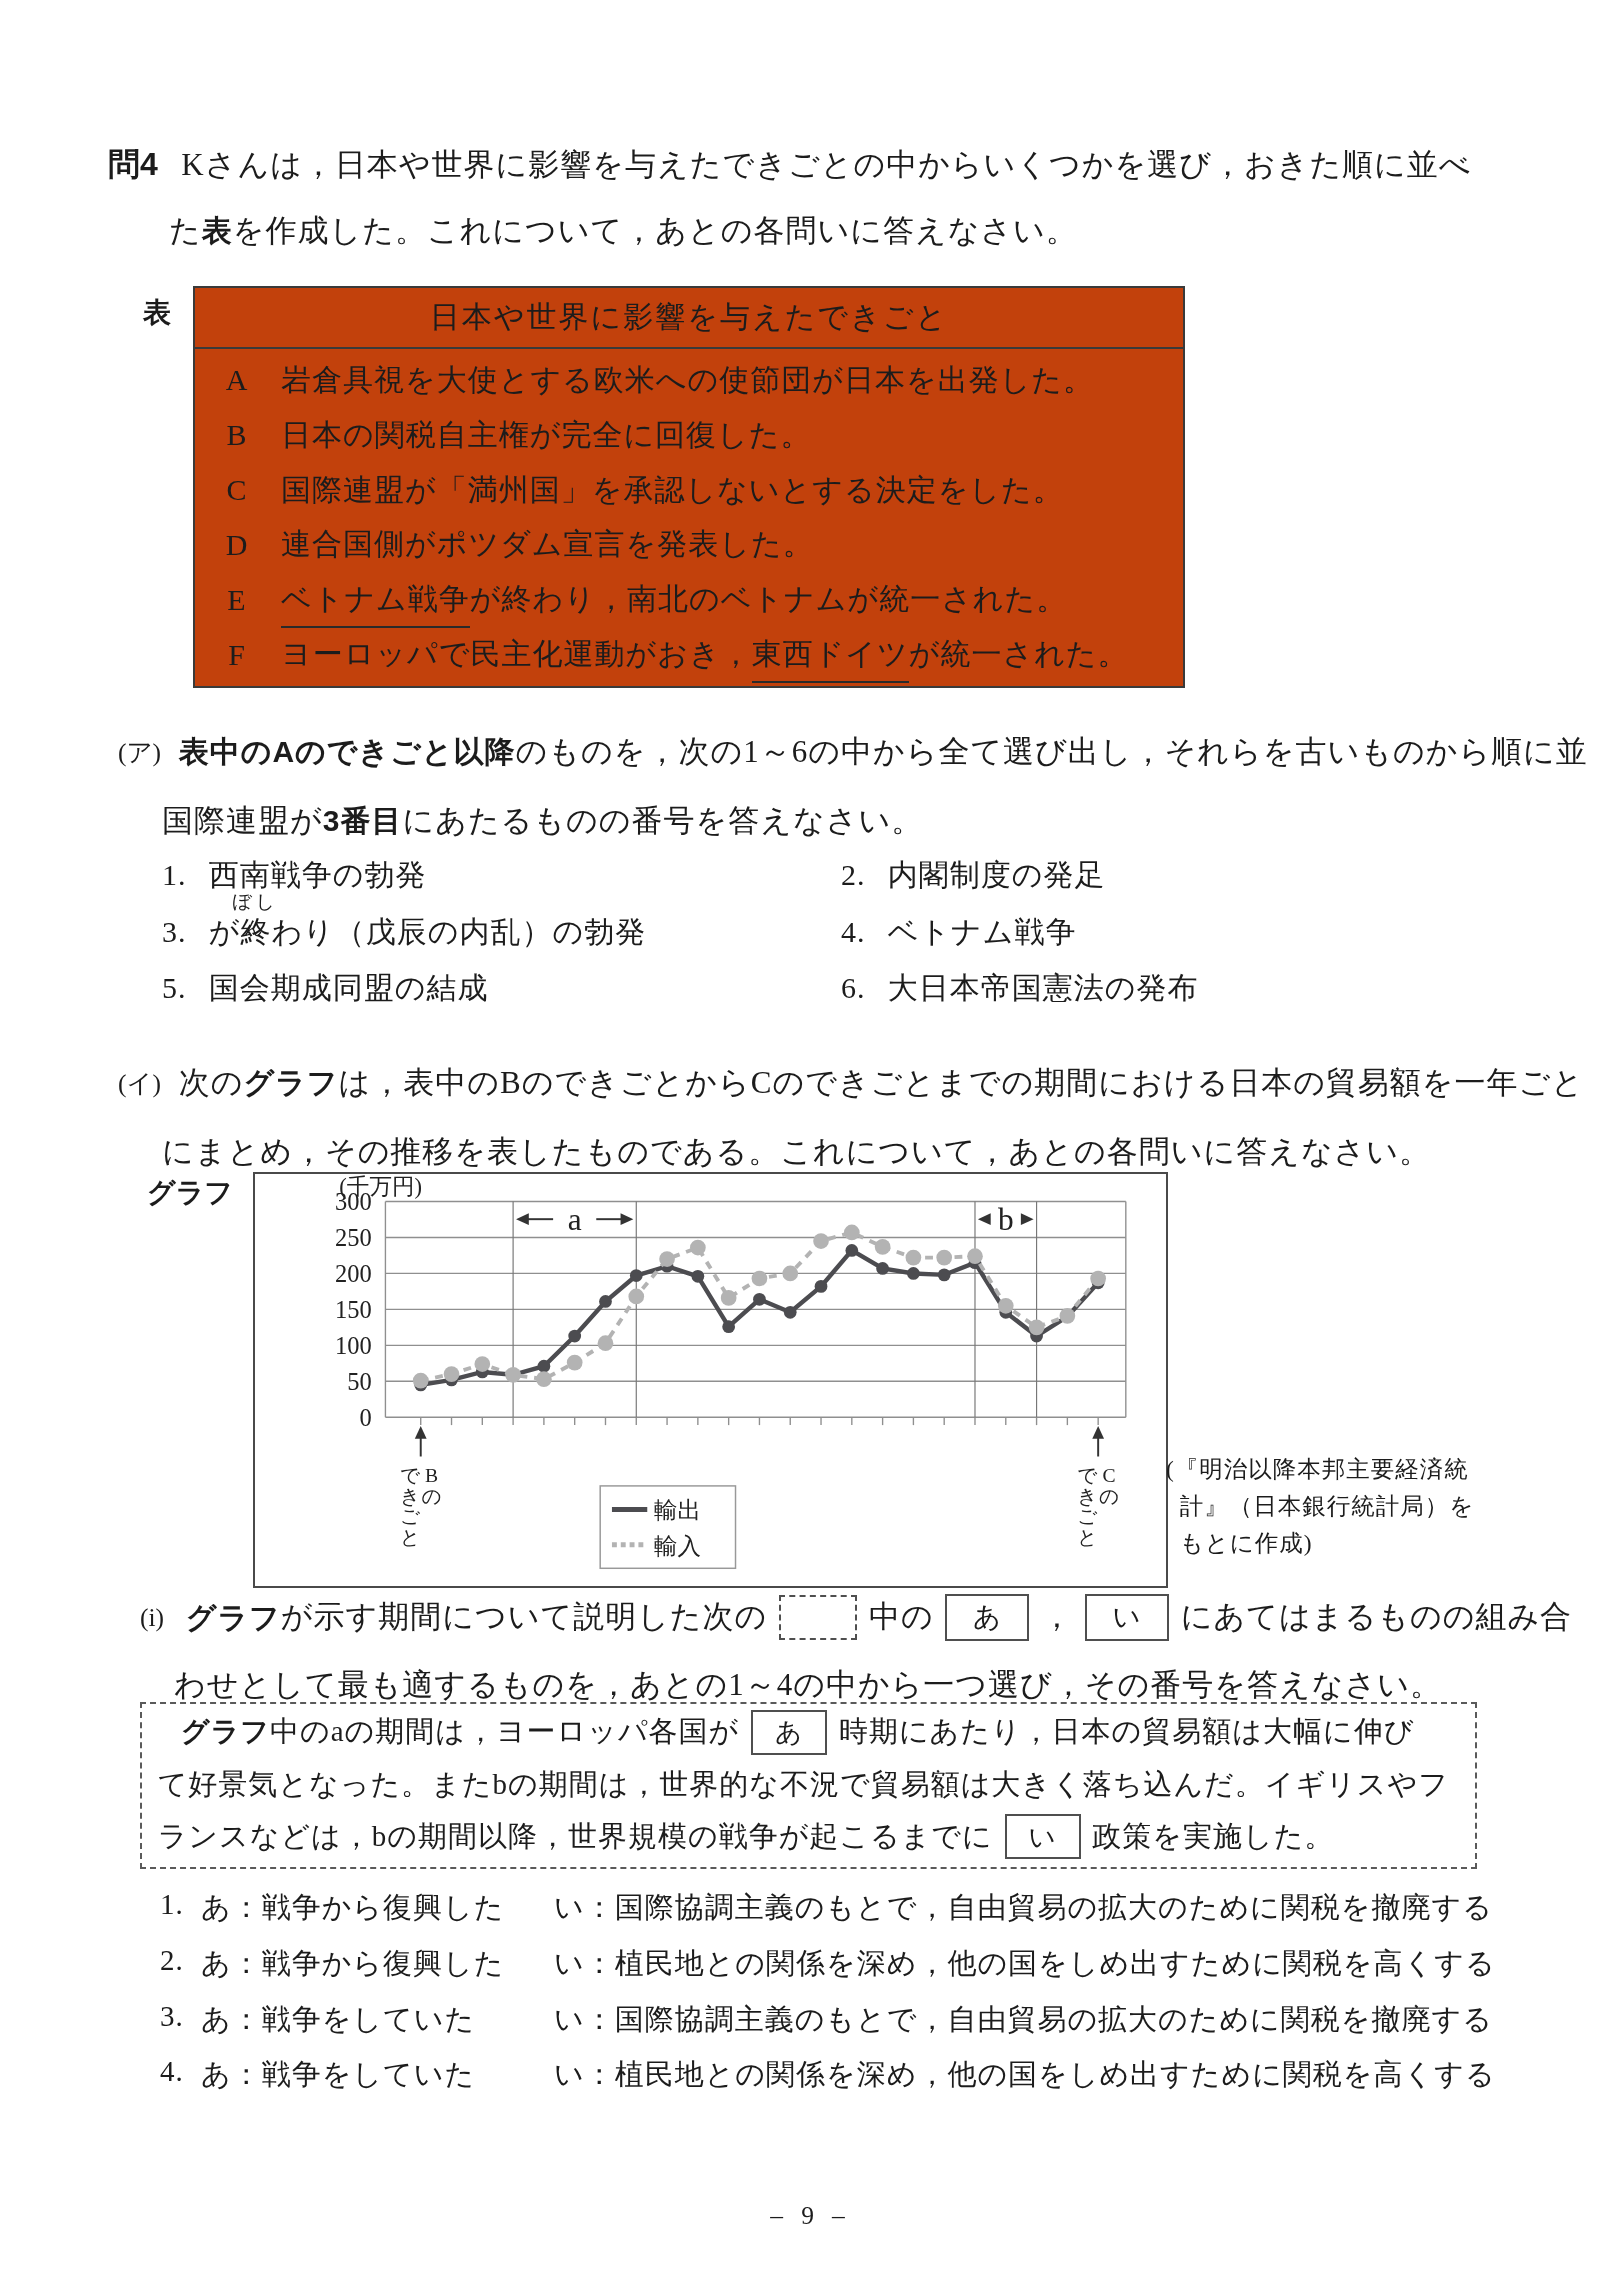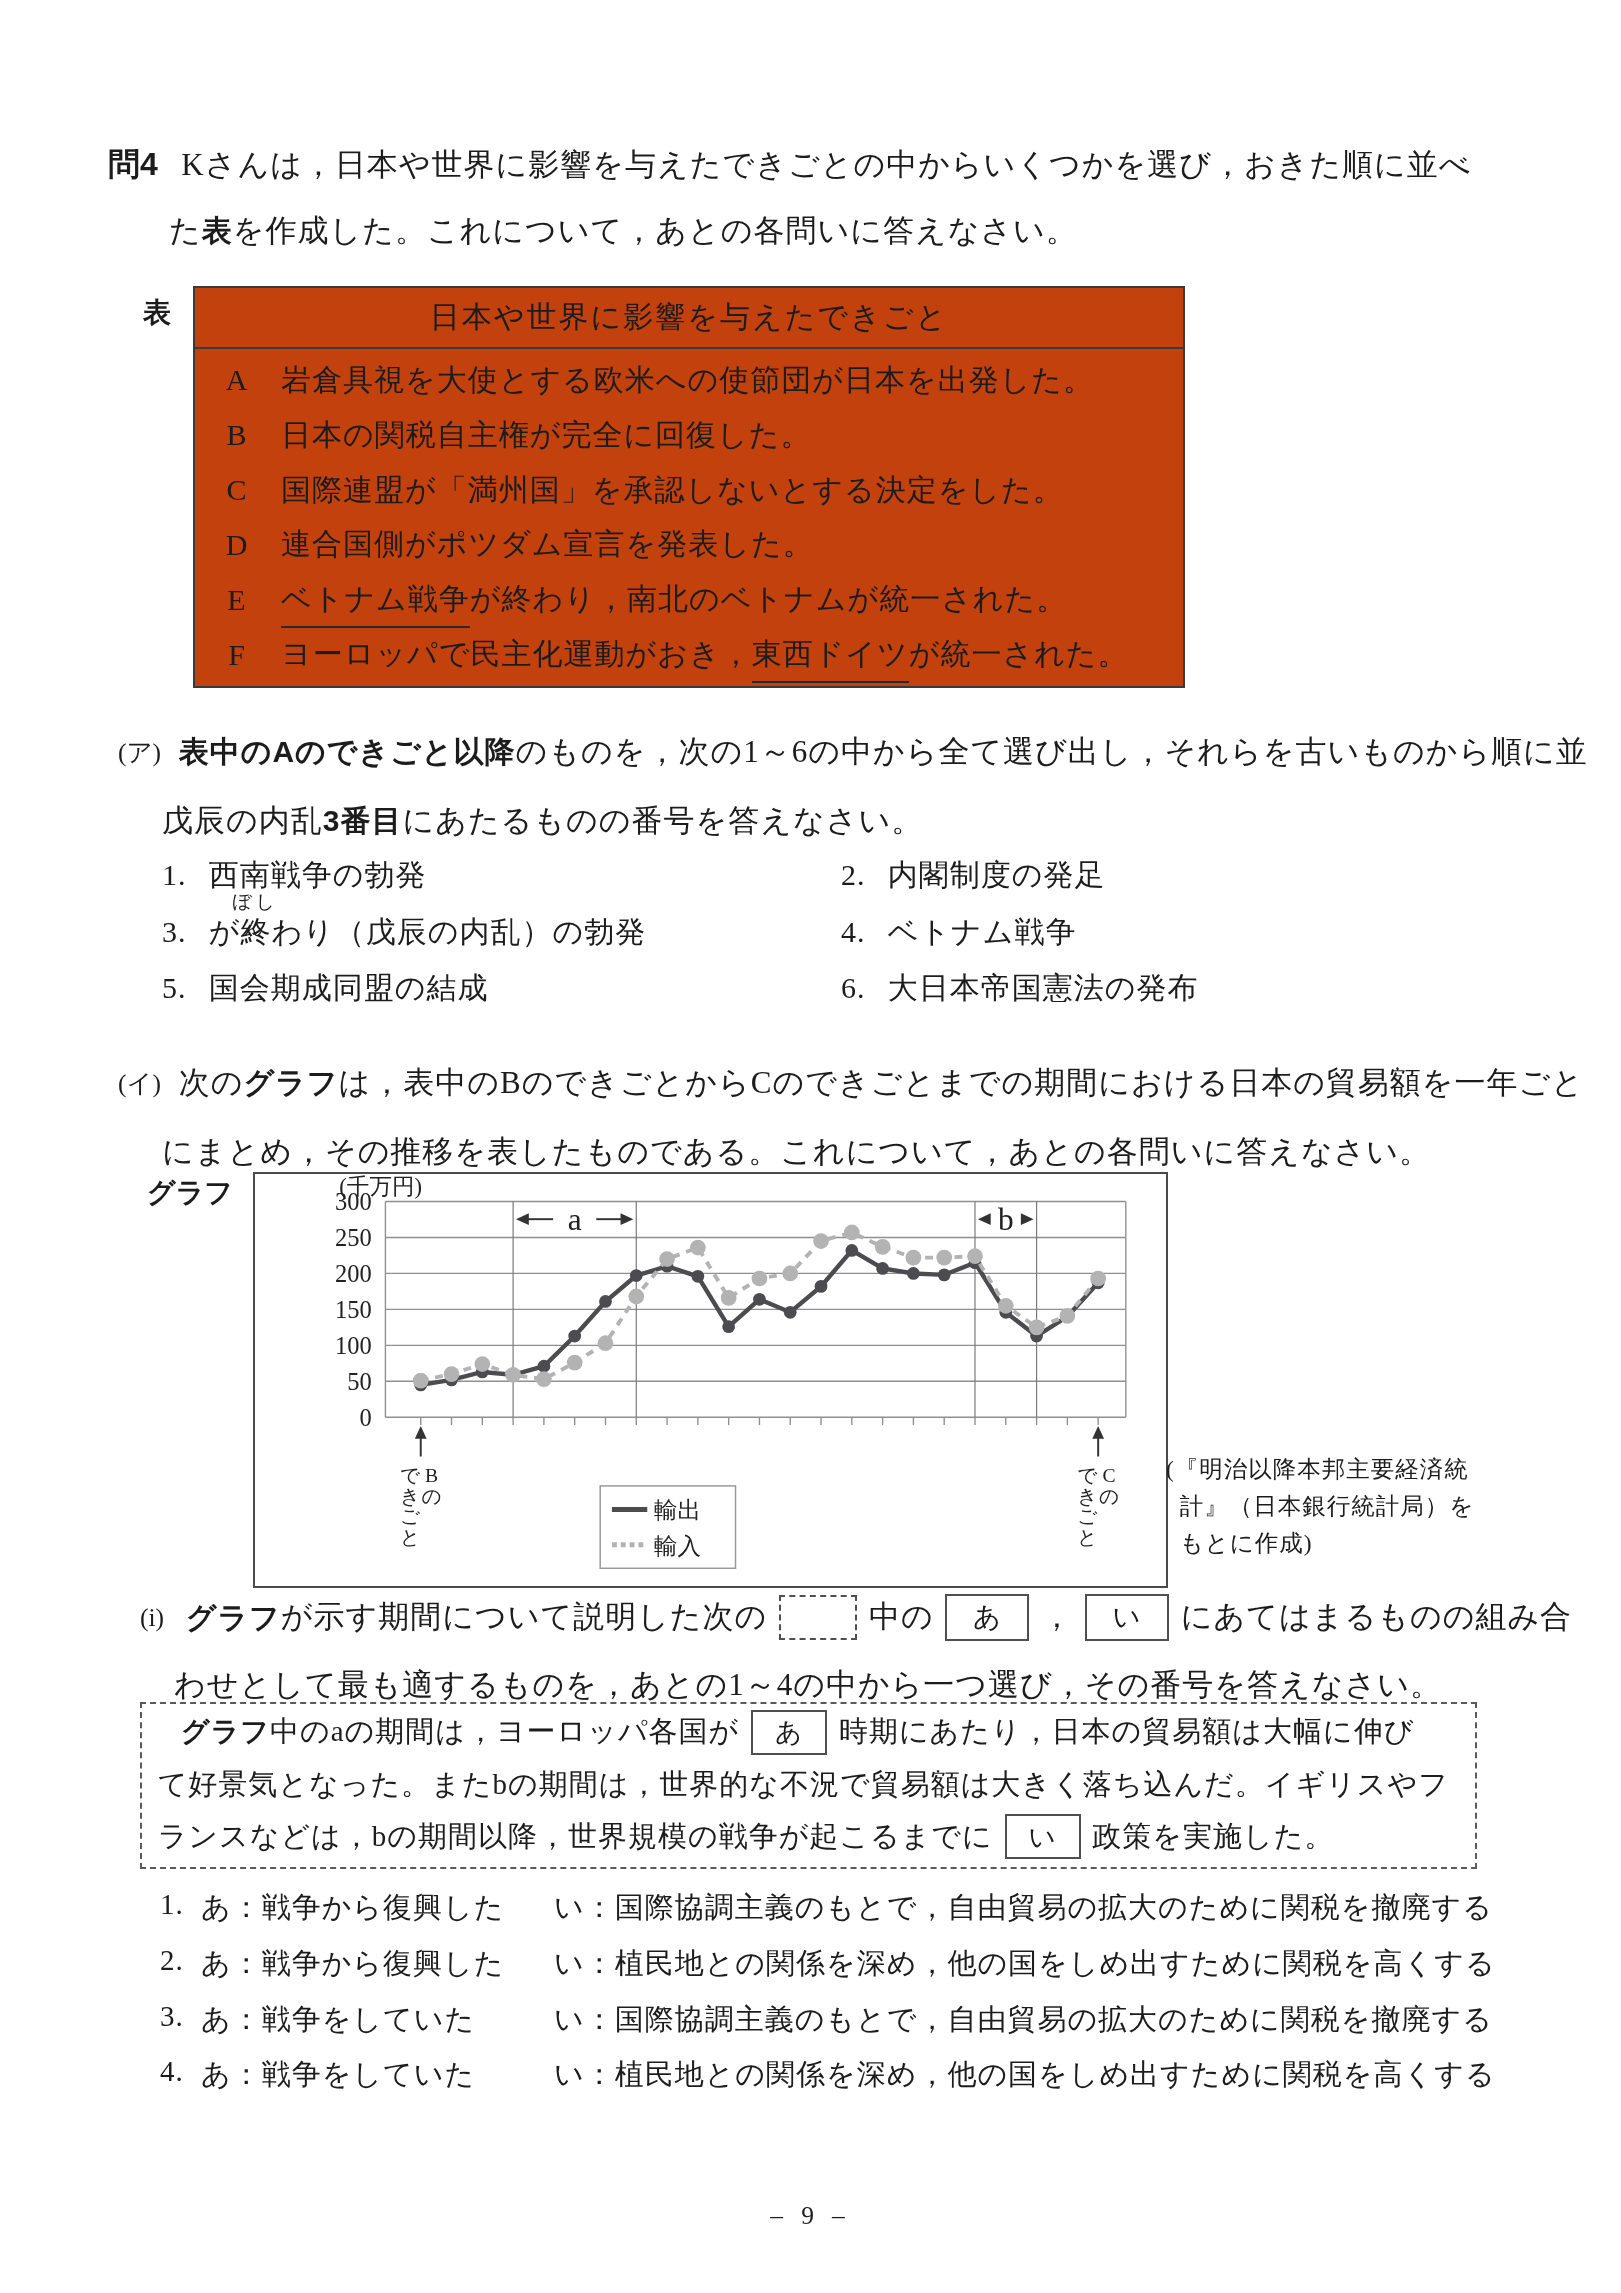--- a/index.html
+++ b/index.html
@@ -82,21 +82,21 @@
         <span><span>ヨーロッパで民主化運動がおき，</span><span class="t-u">東西ドイツ</span><span>が統一された。</span></span>
       </div>
     </div>
   </div>
 
   <div class="abs row" style="left:118px;top:733px">
     <span class="qlabel">(ア)</span>
     <span class="fs-main"><span class="gothic" style="font-size:30px">表中のAのできごと以降</span><span>のものを，次の1～6の中から全て選び出し，それらを古いものから順に並</span></span>
   </div>
   <div class="abs fs-main" style="left:162px;top:802px">
-    <span>戊辰の内乱</span><span class="gothic" style="font-size:30px">3番目</span><span>にあたるものの番号を答えなさい。</span>
+    <span>国際連盟が</span><span class="gothic" style="font-size:30px">3番目</span><span>にあたるものの番号を答えなさい。</span>
   </div>
 
   <div class="abs fs-opt" style="left:162px;top:855px">
     <span class="opt-num">1.</span><span>西南戦争の勃発</span>
   </div>
   <div class="abs fs-opt" style="left:841px;top:855px">
     <span class="opt-num">2.</span><span>内閣制度の発足</span>
   </div>
   <div class="abs fs-opt" style="left:162px;top:912px">
     <span class="furi">ぼしん</span>

